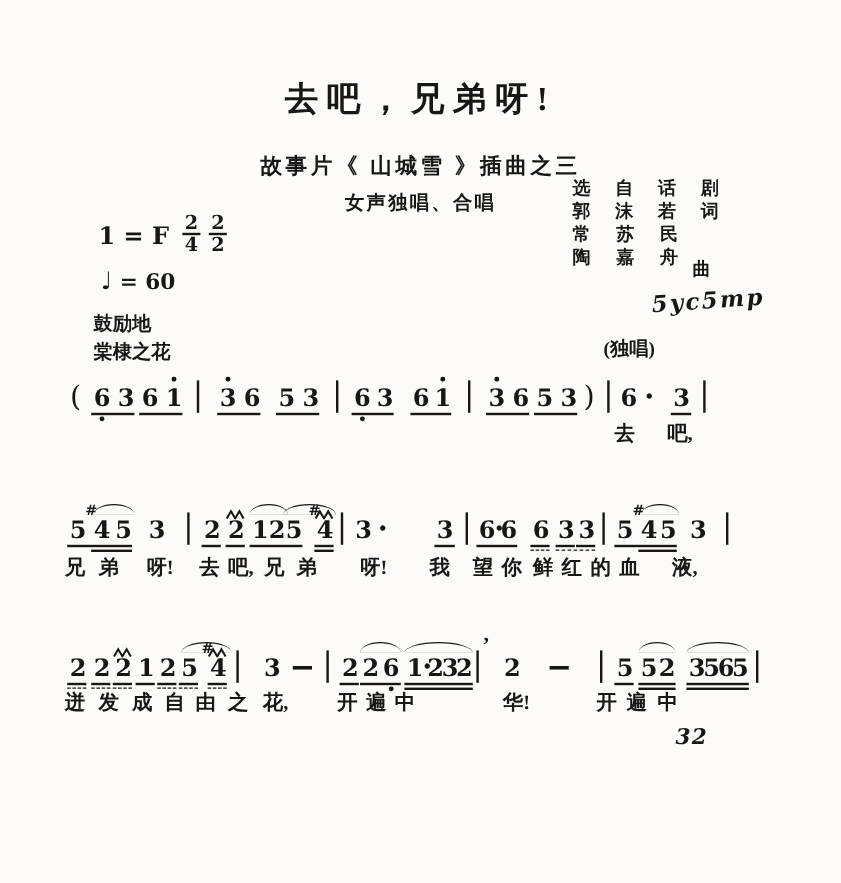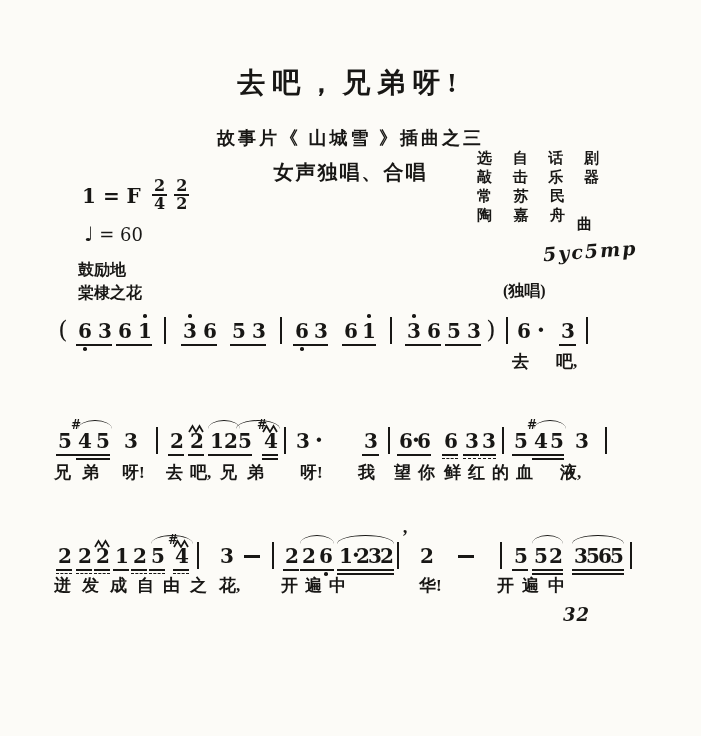--- a/index.html
+++ b/index.html
@@ -13,40 +13,40 @@
   .title{
     left:0; right:0; top:64px; text-align:center;
     font-size:28px; font-weight:bold; letter-spacing:7px;
   }
   .subtitle{
     left:0; right:0; top:126px; text-align:center;
     font-size:18px; font-weight:600; letter-spacing:3px;
   }
   .voicing{
     left:0; right:0; top:159px; text-align:center;
-    font-size:20px; font-weight:bold; letter-spacing:2px;
+    font-size:16px; font-weight:bold; letter-spacing:2px;
   }
   .credits{left:477px; top:149px; width:130px; font-size:15px; font-weight:bold;}
   .credit-row{width:122px; text-align:justify; text-align-last:justify; line-height:19px; height:19px;}
   .credit-row.wide{width:136px; margin-left:-7px;}
   .credit-row.short{width:88px;}
   .credit-qu{position:absolute; left:100px; top:66px; font-size:15px; font-weight:bold;}
   .watermark{
     left:543px; top:240px; font-size:19px; font-style:italic;
     letter-spacing:2px; transform:rotate(-4deg);
     font-family:"DejaVu Serif", serif; font-weight:bold;
   }
   
   .keysig{left:82px; top:184px; font-size:20px; font-weight:bold; font-family:"DejaVu Serif", serif;}
   .fracs{left:152px; top:178px;}
   .frac{display:inline-block; text-align:center; vertical-align:top; margin-right:3px;
         font-size:16px; font-weight:bold; font-family:"DejaVu Serif", serif;}
   .frac .num{display:block; line-height:16px; border-bottom:2px solid #181715; padding:0 2px;}
   .frac .den{display:block; line-height:16px; padding:0 2px;}
-  .tempo{left:84px; top:222px; font-size:18px; font-weight:normal; font-family:"DejaVu Serif", serif;}
+  .tempo{left:84px; top:222px; font-size:18px; font-weight:bold; font-family:"DejaVu Serif", serif;}
   .tempo .glyph{font-family:"DejaVu Sans", sans-serif; font-size:20px;}
   .expr{left:78px; top:260px; font-size:16px; font-weight:bold;}
   .instr{left:78px; top:283px; font-size:16px; font-weight:bold;}
   .solo{left:503px; top:281px; font-size:16px; font-weight:bold;}
   .pagenum{left:563px; top:604px; font-size:18px; font-weight:bold; font-style:italic;
            font-family:"DejaVu Serif", serif; letter-spacing:1px;}
   
   #score{position:absolute; left:0; top:0; width:701px; height:736px;}
   .music-line{position:absolute; left:0; width:701px; height:70px;}
   .note{
@@ -75,21 +75,21 @@
 <body>
 
 <div class="page">
 
   <div class="abs subtitle">故事片《 山城雪 》插曲之三</div>
   <div class="abs title">去吧，兄弟呀!</div>
   <div class="abs voicing">女声独唱、合唱</div>
 
   <div class="abs credits">
     <div class="credit-row">选自话剧</div>
-    <div class="credit-row">敲击乐器</div>
+    <div class="credit-row">郭沫若词</div>
     <div class="credit-row short">常苏民</div>
     <div class="credit-row short">陶嘉舟</div>
     <div class="credit-qu">曲</div>
   </div>
 
   <div class="abs watermark">5yc5mp</div>
 
   <div class="abs keysig">1 = F</div>
   <div class="abs fracs">
     <span class="frac">

